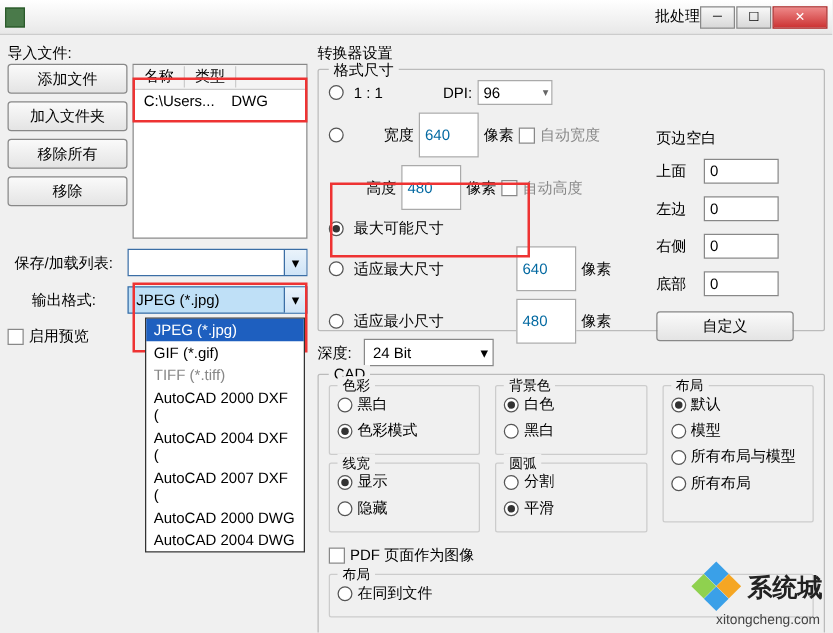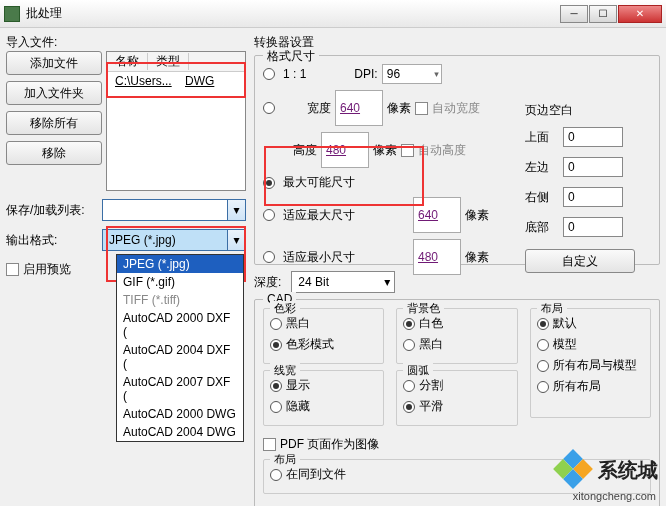--- a/index.html
+++ b/index.html
@@ -1,62 +1,62 @@
 <!DOCTYPE html>
 <html><head>
 <meta charset="utf-8">
 <style>
 * { box-sizing: border-box; margin: 0; padding: 0; font-family: "Microsoft YaHei", SimSun, sans-serif; font-size: 12px; }
 body { background: #f0f0f0; width: 666px; height: 506px; overflow: hidden; position: relative; }
 
 .titlebar { height: 28px; background: linear-gradient(#fff, #e8e8e8); border-bottom: 1px solid #ccc; display: flex; align-items: center; padding: 0 4px; }
 .titlebar-icon { width: 16px; height: 16px; background: #4a7a4a; margin-right: 6px; border: 1px solid #2a5a2a; }
-.titlebar-title { flex: 1; }
+.titlebar-title { flex: 1; text-align: right; }
 .titlebar-btns { display: flex; gap: 1px; }
 .titlebar-btn { width: 28px; height: 18px; border: 1px solid #888; background: linear-gradient(#f8f8f8,#d8d8d8); display: flex; align-items: center; justify-content: center; font-size: 10px; }
 .titlebar-btn.close { background: linear-gradient(#e88,#c33); color: #fff; border-color: #a22; width: 44px; }
 
 .content { display: flex; padding: 6px; gap: 8px; height: calc(100% - 28px); }
 
 .left-col { width: 240px; display: flex; flex-direction: column; gap: 0; }
 .right-col { flex: 1; }
 
 .import-row { display: flex; gap: 4px; }
 .btn-col { width: 96px; display: flex; flex-direction: column; gap: 6px; }
 .btn { height: 24px; border: 1px solid #888; background: linear-gradient(#fafafa,#e4e4e4); border-radius: 3px; display: flex; align-items: center; justify-content: center; cursor: pointer; }
 
 .file-list { flex: 1; border: 1px solid #888; background: #fff; height: 140px; position: relative; }
 .file-list-header { display: flex; border-bottom: 1px solid #ccc; background: #f4f4f4; height: 20px; align-items: center; }
 .file-list-header span { padding: 0 8px; border-right: 1px solid #ccc; }
-.file-row { display: flex; padding: 2px 8px; text-decoration: underline; }
+.file-row { display: flex; padding: 2px 8px; }
 .file-row span:first-child { width: 70px; }
 
 .red-box { border: 2px solid #e33; position: absolute; pointer-events: none; }
 #rb1 { left: 106px; top: 62px; width: 140px; height: 36px; }
 #rb2 { left: 106px; top: 226px; width: 140px; height: 56px; }
 #rb3 { left: 264px; top: 146px; width: 160px; height: 60px; }
 
 .form-row { display: flex; align-items: center; gap: 6px; margin-top: 8px; }
-.form-row label { width: 90px; }
+.form-row label { width: 90px; text-align: center; }
 .select-combo { border: 1px solid #3b6ea5; background: #fff; height: 22px; display: flex; align-items: center; padding: 0 6px; position: relative; flex: 1; }
 .combo-arrow { position: absolute; right: 0; top: 0; width: 18px; height: 100%; border-left: 1px solid #3b6ea5; display: flex; align-items: center; justify-content: center; background: linear-gradient(#eaf3fb,#cfe4f7); }
 
 .dropdown-list { position: absolute; left: 116px; top: 254px; width: 128px; border: 1px solid #333; background: #fff; z-index: 10; }
 .dropdown-list .opt { padding: 2px 6px; }
 .dropdown-list .opt.sel { background: #1e5fbf; color: #fff; }
 
 .checkbox-row { display: flex; align-items: center; gap: 4px; margin-top: 10px; }
 .chk { width: 13px; height: 13px; border: 1px solid #888; background: #fff; }
 
 .group { border: 1px solid #bbb; border-radius: 2px; padding: 8px 8px 16px; margin-bottom: 6px; position: relative; }
 .group-title { position: absolute; top: -8px; left: 8px; background: #f0f0f0; padding: 0 4px; }
 .radio { width: 12px; height: 12px; border: 1px solid #555; border-radius: 50%; background: #fff; display: inline-block; vertical-align: middle; margin-right: 4px; position: relative; }
 .radio.on::after { content: ""; position: absolute; left: 2px; top: 2px; width: 6px; height: 6px; background: #333; border-radius: 50%; }
 .inline { display: flex; align-items: center; gap: 4px; }
-.num-input { width: 48px; height: 36px; border: 1px solid #aaa; background: #fff; padding: 0 4px; display: flex; align-items: center; color: #701a75; text-decoration: underline; }
+.num-input { width: 48px; height: 36px; border: 1px solid #aaa; background: #fff; padding: 0 4px; display: flex; align-items: center; color: #0369a1; }
 .select-sm { width: 60px; height: 20px; border: 1px solid #aaa; background: #fff; padding: 0 4px; display: flex; align-items: center; position: relative; }
 .select-sm .arrow { position: absolute; right: 2px; font-size: 9px; color: #666; }
 
 .margins { position: absolute; right: 14px; top: 46px; width: 120px; }
 .margins .mrow { display: flex; align-items: center; gap: 8px; margin-bottom: 10px; }
 .margins .mrow span:first-child { width: 30px; }
 .margins .minput { width: 60px; height: 20px; border: 1px solid #888; background: #fff; padding: 0 4px; display: flex; align-items: center; }
 .custom-btn { width: 110px; margin-top: 12px; }
 
 .cad-inner { display: flex; gap: 12px; }

